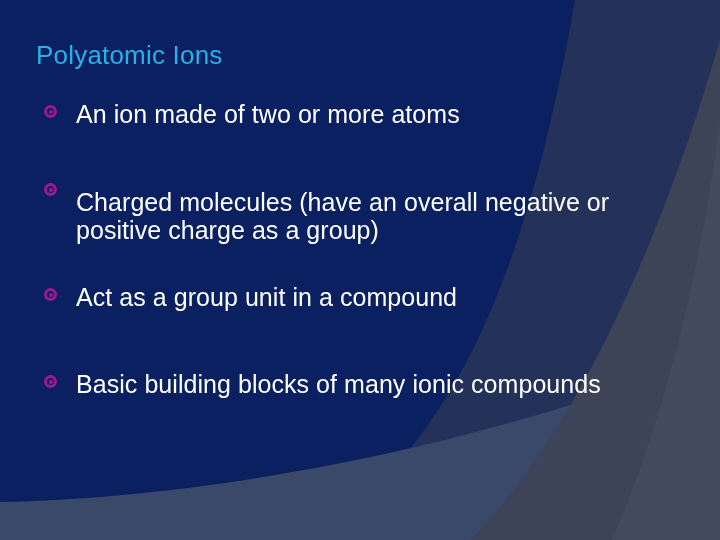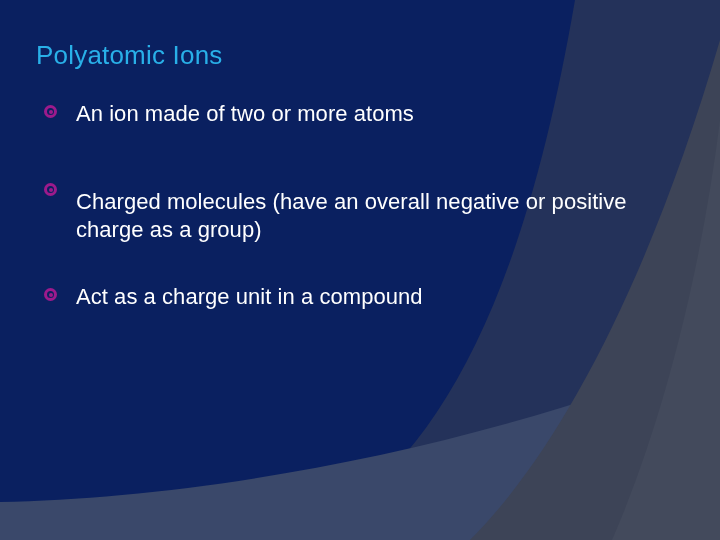--- a/index.html
+++ b/index.html
@@ -68,21 +68,21 @@
     width: 4px;
     height: 4px;
     margin-left: -2px;
     margin-top: -2px;
     border-radius: 50%;
     background: #9c1a8c;
   }
   .bullet-text {
     flex: 1 1 auto;
     color: #ffffff;
-    font-size: 22px;
+    font-size: 25px;
     line-height: 28px;
     font-weight: 400;
     letter-spacing: 0.05px;
   }
   .b1 { top: 100px; }
   .b2 { top: 178px; }
   .b3 { top: 283px; }
   .b4 { top: 370px; }
   .b2 .bullet-text { width: 545px; margin-top: 10px; }
 </style>
@@ -113,18 +113,22 @@
       <span class="bullet-text">An ion made of two or more atoms</span>
     </div>
 
     <div class="bullet-row b2">
       <span class="bullet-marker"></span>
       <span class="bullet-text">Charged molecules (have an overall negative or positive charge as a group)</span>
     </div>
 
     <div class="bullet-row b3">
       <span class="bullet-marker"></span>
-      <span class="bullet-text">Act as a charge unit in a compound</span>
+      <span class="bullet-text">Act as a group unit in a compound</span>
     </div>
 
+    <div class="bullet-row b4">
+      <span class="bullet-marker"></span>
+      <span class="bullet-text">Basic building blocks of many ionic compounds</span>
+    </div>
 
   </div>
 </div>
 
 </body></html>

